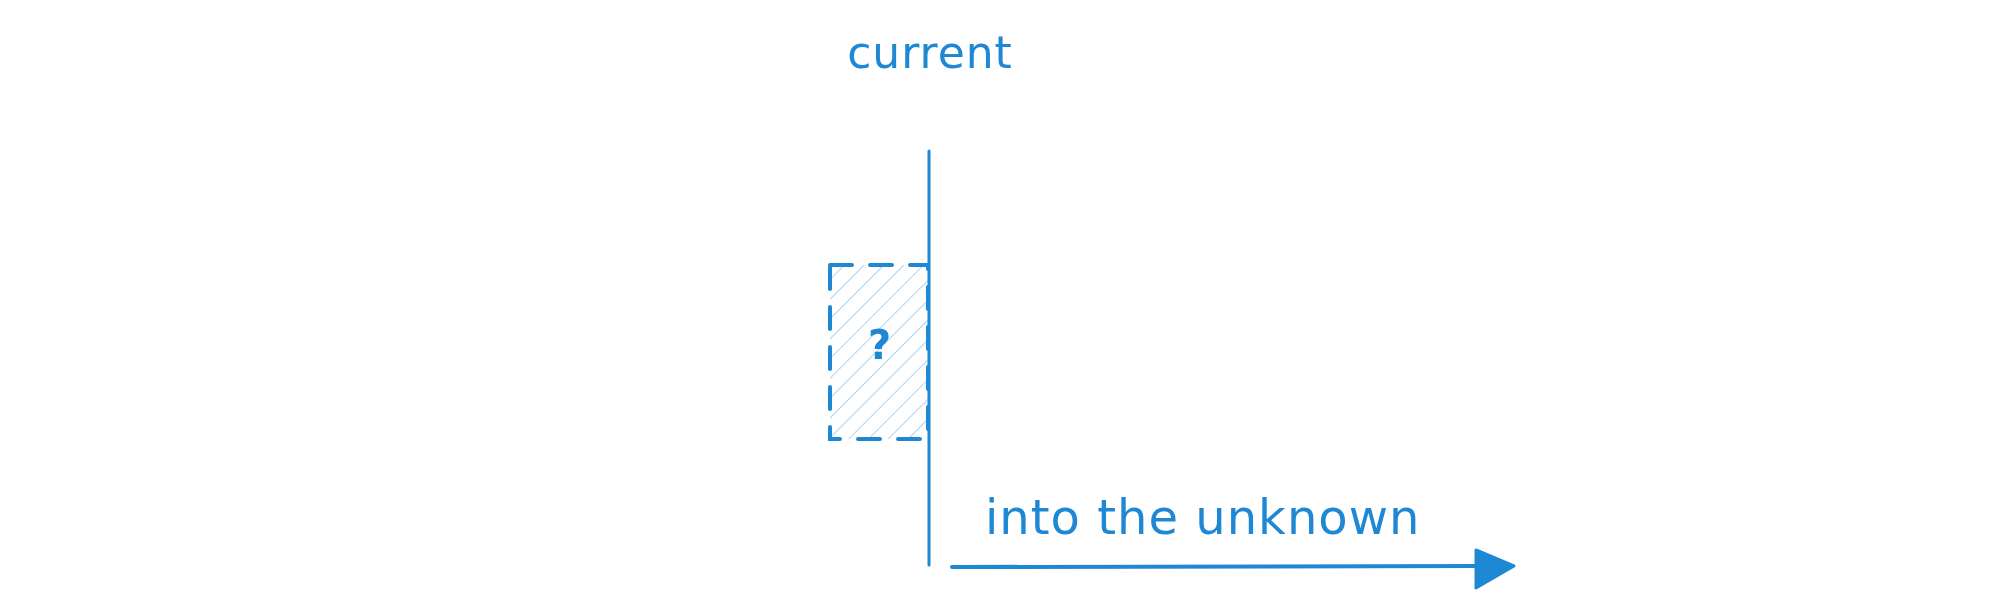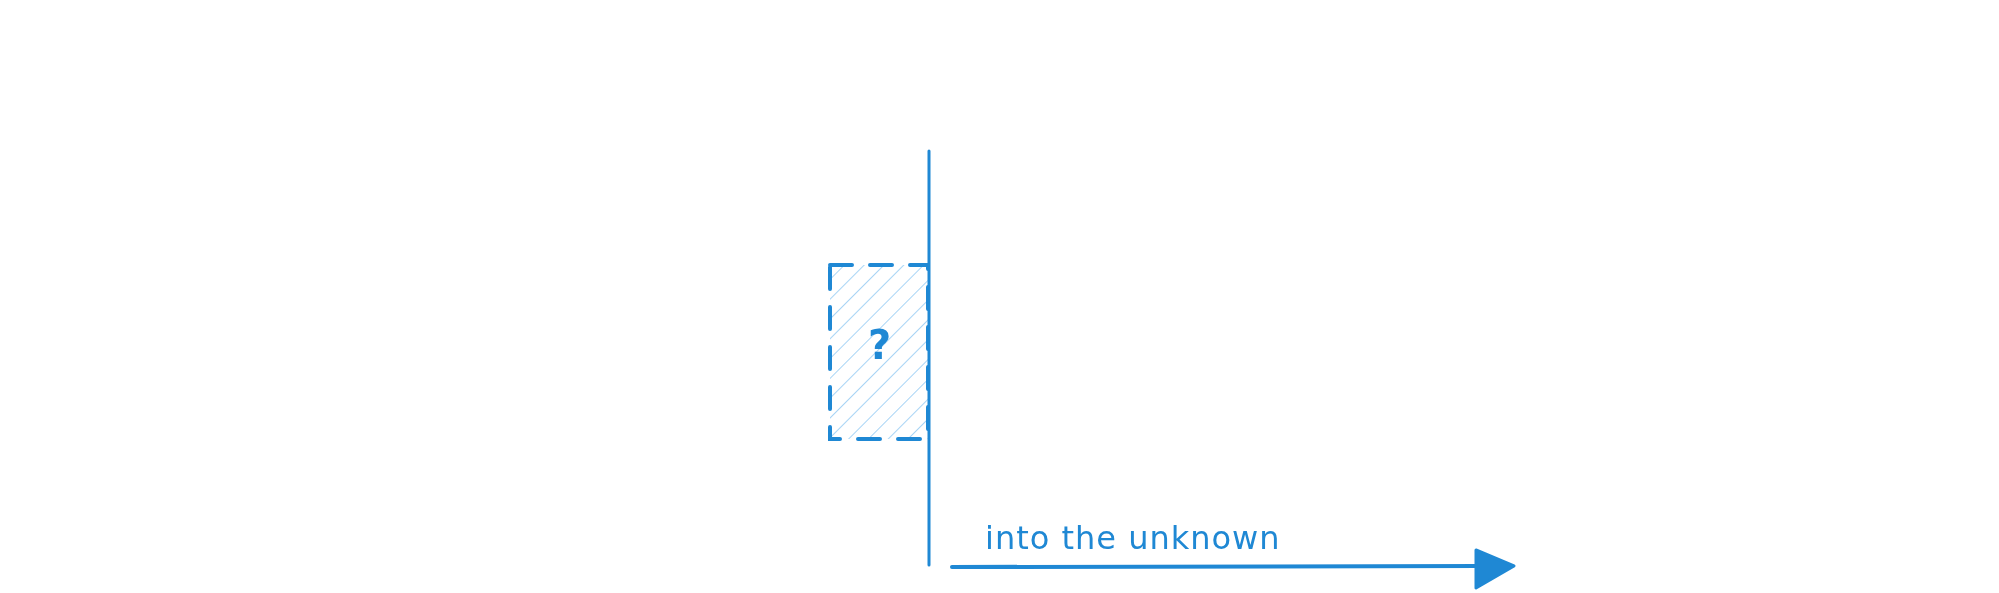--- a/index.html
+++ b/index.html
@@ -1,21 +1,21 @@
 <!DOCTYPE html>
 <html><head>
 <meta charset="utf-8">
 <style>
   html, body { margin:0; padding:0; background:#ffffff; }
   body { width:1999px; height:593px; position:relative; overflow:hidden;
          font-family:"DejaVu Sans", sans-serif; }
   .label { position:absolute; color:#1f88d4; font-family:"DejaVu Sans", sans-serif;
            white-space:nowrap; text-align:center; letter-spacing:1px; }
   #title-label { left:730px; top:26px; width:400px; font-size:44px; line-height:54px; }
-  #axis-label { left:985px; top:511px; font-size:32px; line-height:54px; }
+  #axis-label { left:985px; top:490px; font-size:48px; line-height:54px; }
   #q-mark { left:855px; top:322px; width:50px; font-size:40px; font-weight:bold; }
   svg { position:absolute; left:0; top:0; }
 </style>
 </head>
 <body>
 
 <svg width="1999" height="593" viewBox="0 0 1999 593">
   <defs>
     <pattern id="hatch" patternUnits="userSpaceOnUse" width="14" height="14" patternTransform="rotate(45)">
       <line x1="0" y1="0" x2="0" y2="14" stroke="#a8d4f5" stroke-width="2"></line>
@@ -24,17 +24,18 @@
 
   <rect x="830" y="265" width="98" height="174" fill="url(#hatch)" stroke="#1f88d4" stroke-width="4" stroke-dasharray="22 18" stroke-linecap="round"></rect>
 
   <line x1="929" y1="151" x2="929" y2="565" stroke="#1f88d4" stroke-width="3" stroke-linecap="round"></line>
 
   <line x1="952" y1="567" x2="1480" y2="566" stroke="#1f88d4" stroke-width="4" stroke-linecap="round"></line>
   <polygon points="1476,550 1514,566 1476,588" fill="#1f88d4" stroke="#1f88d4" stroke-width="3" stroke-linejoin="round"></polygon>
 </svg>
 
 <div id="title-label" class="label">
+  <div>current</div>
 </div>
 
 <div id="q-mark" class="label">?</div>
 
 <div id="axis-label" class="label">into the unknown</div>
 
 </body></html>

